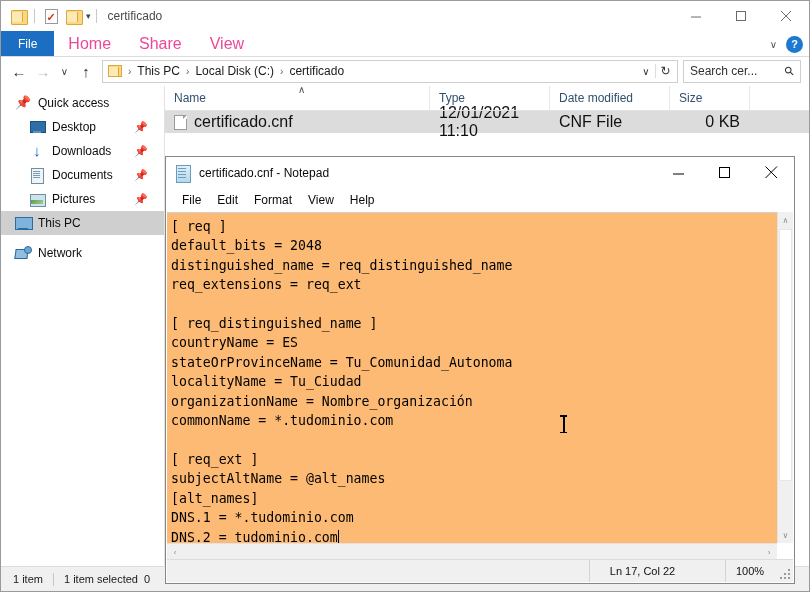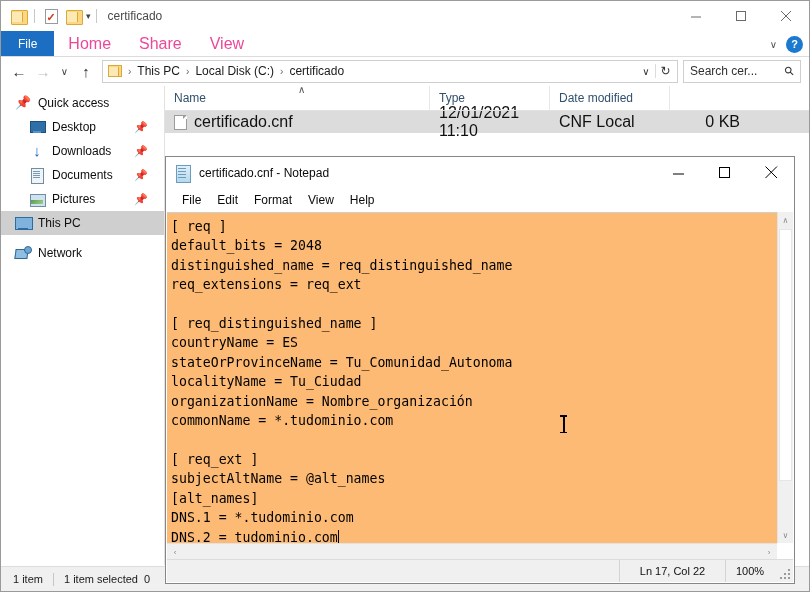--- a/index.html
+++ b/index.html
@@ -166,21 +166,21 @@
   .hs-arrow { position: absolute; top: 0; height: 16px; width: 16px; display: flex; align-items: center;
               justify-content: center; font-size: 8px; color: #8b8b8b; }
   .hs-arrow.l { left: 0; }
   .hs-arrow.r { right: 0; }
   .np-status { position: absolute; left: 1px; right: 1px; bottom: 1px; height: 23px; background: #f0f0f0;
                border-top: 1px solid #dcdcdc; display: flex; align-items: stretch; justify-content: flex-end; }
   .np-st-cell { display: flex; align-items: center; justify-content: center; font-size: 11px; color: #101010;
                 border-left: 1px solid #d4d4d4; padding: 0 10px; }
   .np-st-cell.w1 { width: 107px; }
   .np-st-cell.w2 { width: 106px; }
-  .np-st-cell.w3 { width: 68px; justify-content: flex-start; }
+  .np-st-cell.w3 { width: 68px; justify-content: flex-start; margin-left: 30px; }
   .grip { position: absolute; right: 2px; bottom: 2px; width: 11px; height: 11px; }
   .grip i { position: absolute; width: 2px; height: 2px; background: #9a9a9a; }
 
   
   .mouse-ibeam { position: absolute; left: 559px; top: 414px; width: 9px; height: 20px; }
   .mouse-ibeam i { position: absolute; background: #000; }
   .mouse-ibeam .v { left: 4px; top: 2px; width: 1.5px; height: 16px; }
   .mouse-ibeam .t { left: 1px; top: 1px; width: 7px; height: 1.5px; }
   .mouse-ibeam .b { left: 1px; bottom: 1px; width: 7px; height: 1.5px; }
 </style>
@@ -300,29 +300,30 @@
           <span class="ic ic-net"></span>
           <span class="nav-label">Network</span>
         </div>
       </div>
 
       <div class="filelist">
         <div class="col-head">
           <div class="col c-name">Name</div>
           <div class="col c-type">Type</div>
           <div class="col c-date">Date modified</div>
+          <div class="col c-size">Size</div>
           <div class="sort-chev">∧</div>
         </div>
         <div class="row">
           <div class="cell c-name">
             <span class="fileico"></span>
             <span>certificado.cnf</span>
           </div>
           <div class="cell c-date">12/01/2021 11:10</div>
-          <div class="cell c-type">CNF Local</div>
+          <div class="cell c-type">CNF File</div>
           <div class="cell c-size">0 KB</div>
         </div>
       </div>
     </div>
 
     <div class="ex-status">
       <span class="st-txt">1 item</span>
       <span class="st-sep"></span>
       <span class="st-txt">1 item selected</span>
       <span class="st-txt" style="margin-left:6px;">0 </span>

